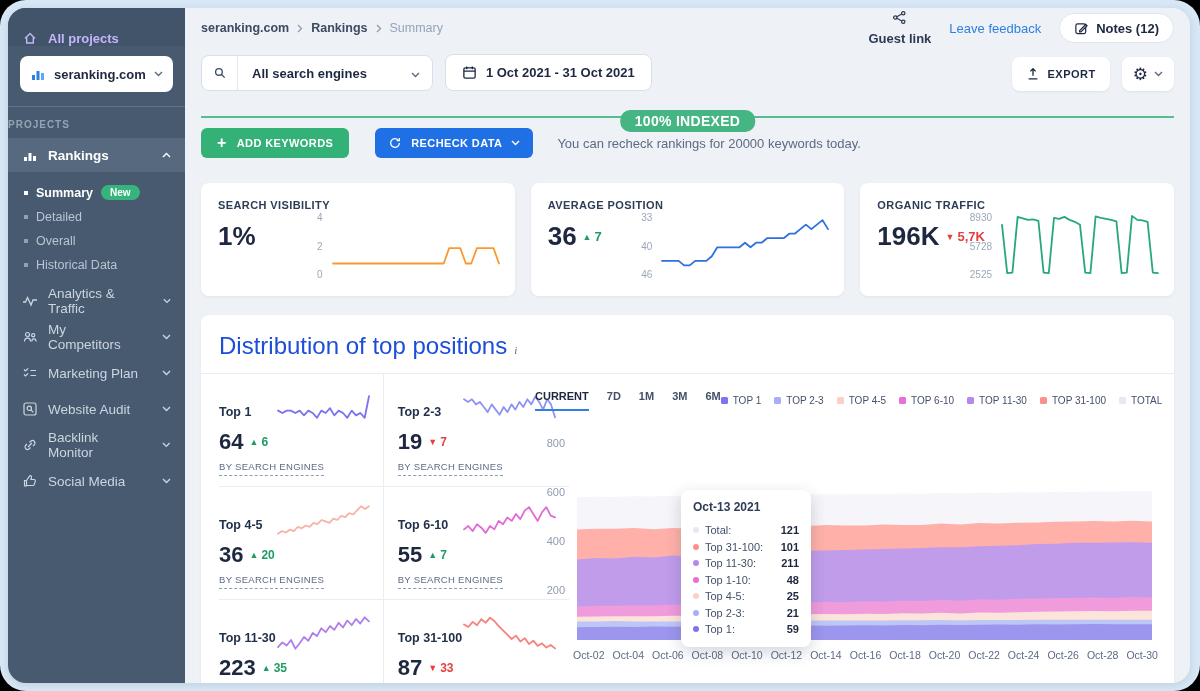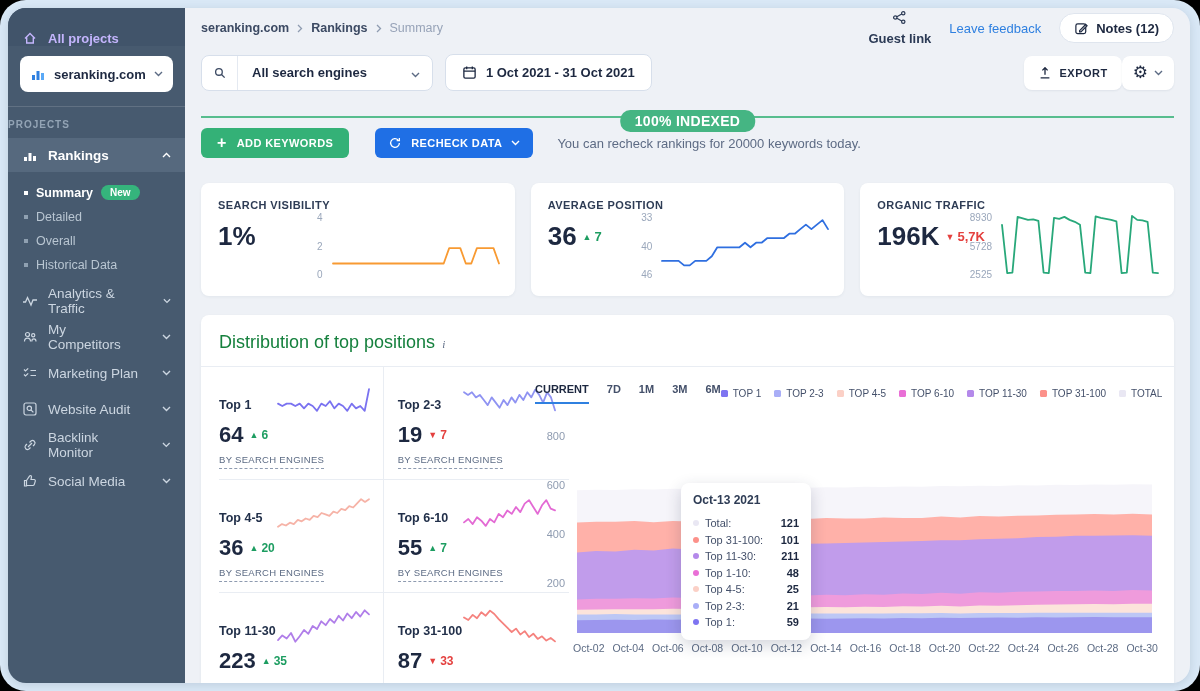--- a/index.html
+++ b/index.html
@@ -30,27 +30,27 @@
   .main { flex:1; background:#eef1f6; position:relative; overflow:hidden; }
   .topbar { position:absolute; top:0; left:0; right:0; height:40px; display:flex; align-items:center; padding:0 16px; }
   .crumbs { display:flex; align-items:center; gap:8px; font-size:12.5px; color:#3c4a63; font-weight:bold; }
   .crumb-sep { color:#8e9bb0; font-size:11px; }
   .crumb.last { color:#97a3b8; font-weight:normal; }
   .top-right { margin-left:auto; display:flex; align-items:center; gap:18px; }
   .guest { display:flex; align-items:center; gap:6px; font-size:13px; color:#2b3a55; font-weight:bold; cursor:pointer;flex-direction:column; }
   .feedback { font-size:13px; color:#2f80e0; cursor:pointer; }
   .notes-btn { display:flex; align-items:center; gap:7px; background:#fff; border:1px solid #dfe5ee; border-radius:16px; height:30px; padding:0 14px; font-size:13px; font-weight:bold; color:#1d2840; cursor:pointer; }
 
-  .toolbar { position:absolute; top:46px; left:16px; right:16px; display:flex; align-items:center; }
+  .toolbar { position:absolute; top:46px; left:16px; right:16px; display:flex; align-items:flex-end; }
   .se-select { display:flex; align-items:center; background:#fff; border:1px solid #d7dfeb; border-radius:8px; height:36px; cursor:pointer; }
   .se-search { width:36px; height:100%; display:flex; align-items:center; justify-content:center; border-right:1px solid #e4e9f1; color:#3c4a63; }
   .se-label { font-size:13px; font-weight:bold; color:#1d2840; padding:0 44px 0 14px; }
   .se-chev { padding-right:12px; color:#5c6b84; }
   .date-box { display:flex; align-items:center; gap:9px; background:#fff; border:1px solid #d7dfeb; border-radius:8px; height:37px; padding:0 16px; margin-left:12px; font-size:13px; font-weight:bold; color:#1d2840; cursor:pointer; }
-  .tool-right { margin-left:auto; display:flex; }
+  .tool-right { margin-left:auto; display:flex; gap:12px; }
   .export-btn { display:flex; align-items:center; gap:8px; background:#fff; border-radius:8px; height:34px; padding:0 14px; font-size:11px; font-weight:bold; letter-spacing:.5px; color:#1d2840; cursor:pointer; box-shadow:0 1px 2px rgba(40,60,90,.08); }
   .gear-btn { display:flex; align-items:center; gap:6px; background:#fff; border-radius:8px; height:34px; padding:0 11px; cursor:pointer; box-shadow:0 1px 2px rgba(40,60,90,.08); }
   .gear-glyph { font-size:17px; color:#1d2840; line-height:1; }
 
   .progress-line { position:absolute; top:102px; left:16px; right:16px; height:14px; }
   .progress-line .bar { position:absolute; top:6px; left:0; right:0; height:2px; background:#57bd8e; }
   .indexed-badge { position:absolute; top:0; left:50%; transform:translateX(-50%); background:#45b583; color:#fff; font-size:14px; font-weight:bold; letter-spacing:.3px; border-radius:10px; padding:3px 15px; }
 
   .actions { position:absolute; top:120px; left:16px; display:flex; align-items:center; }
   .btn-green { display:flex; align-items:center; gap:10px; background:#34b177; color:#fff; border-radius:6px; height:30px; padding:0 16px; font-size:11px; font-weight:bold; letter-spacing:.4px; cursor:pointer; }
@@ -64,21 +64,21 @@
   .stat-value { position:absolute; top:38px; left:17px; font-size:26px; font-weight:bold; color:#1d2840; display:flex; align-items:center; gap:6px; }
   .delta { font-size:13px; font-weight:bold; display:flex; align-items:center; gap:3px; }
   .delta .arr { font-size:9px; }
   .delta.up { color:#1d9d61; }
   .delta.down { color:#e4413f; }
   .stat-chart { position:absolute; top:26px; right:14px; display:flex; gap:8px; height:74px; }
   .ticks { display:flex; flex-direction:column; justify-content:space-between; align-items:flex-end; font-size:10px; color:#9aa7bb; padding:3px 0; }
 
   .dist { position:absolute; top:307px; left:16px; right:16px; bottom:-8px; background:#fff; border-radius:8px; box-shadow:0 1px 3px rgba(40,60,90,.06); overflow:hidden; }
   .dist-title-row { padding:17px 18px 13px; border-bottom:1px solid #e9edf3; display:flex; align-items:baseline; gap:7px; }
-  .dist-title { font-size:18px; color:#15803d; }
+  .dist-title { font-size:24px; color:#1d4ed8; }
   .info-i { font-size:11px; color:#5c6b84; font-style:italic; font-family:"Liberation Serif",serif; }
   .dist-body { display:flex; }
   .mini-grid { width:310px; flex-shrink:0; display:grid; grid-template-columns:1fr 1fr; padding-left:18px; }
   .mini { padding:13px 12px 10px 0; border-bottom:1px solid #e9edf3; }
   .mini:nth-child(even) { border-left:1px solid #e9edf3; padding-left:14px; }
   .mini:nth-child(5), .mini:nth-child(6) { border-bottom:none; }
   .mini-top { display:flex; align-items:flex-end; }
   .mini-title { font-size:12.5px; font-weight:bold; color:#22304a; padding-bottom:8px; white-space:nowrap; }
   .mini-top svg { margin-left:auto; }
   .mini-val { font-size:22px; font-weight:bold; color:#1d2840; display:flex; align-items:center; gap:6px; margin-top:2px; }

